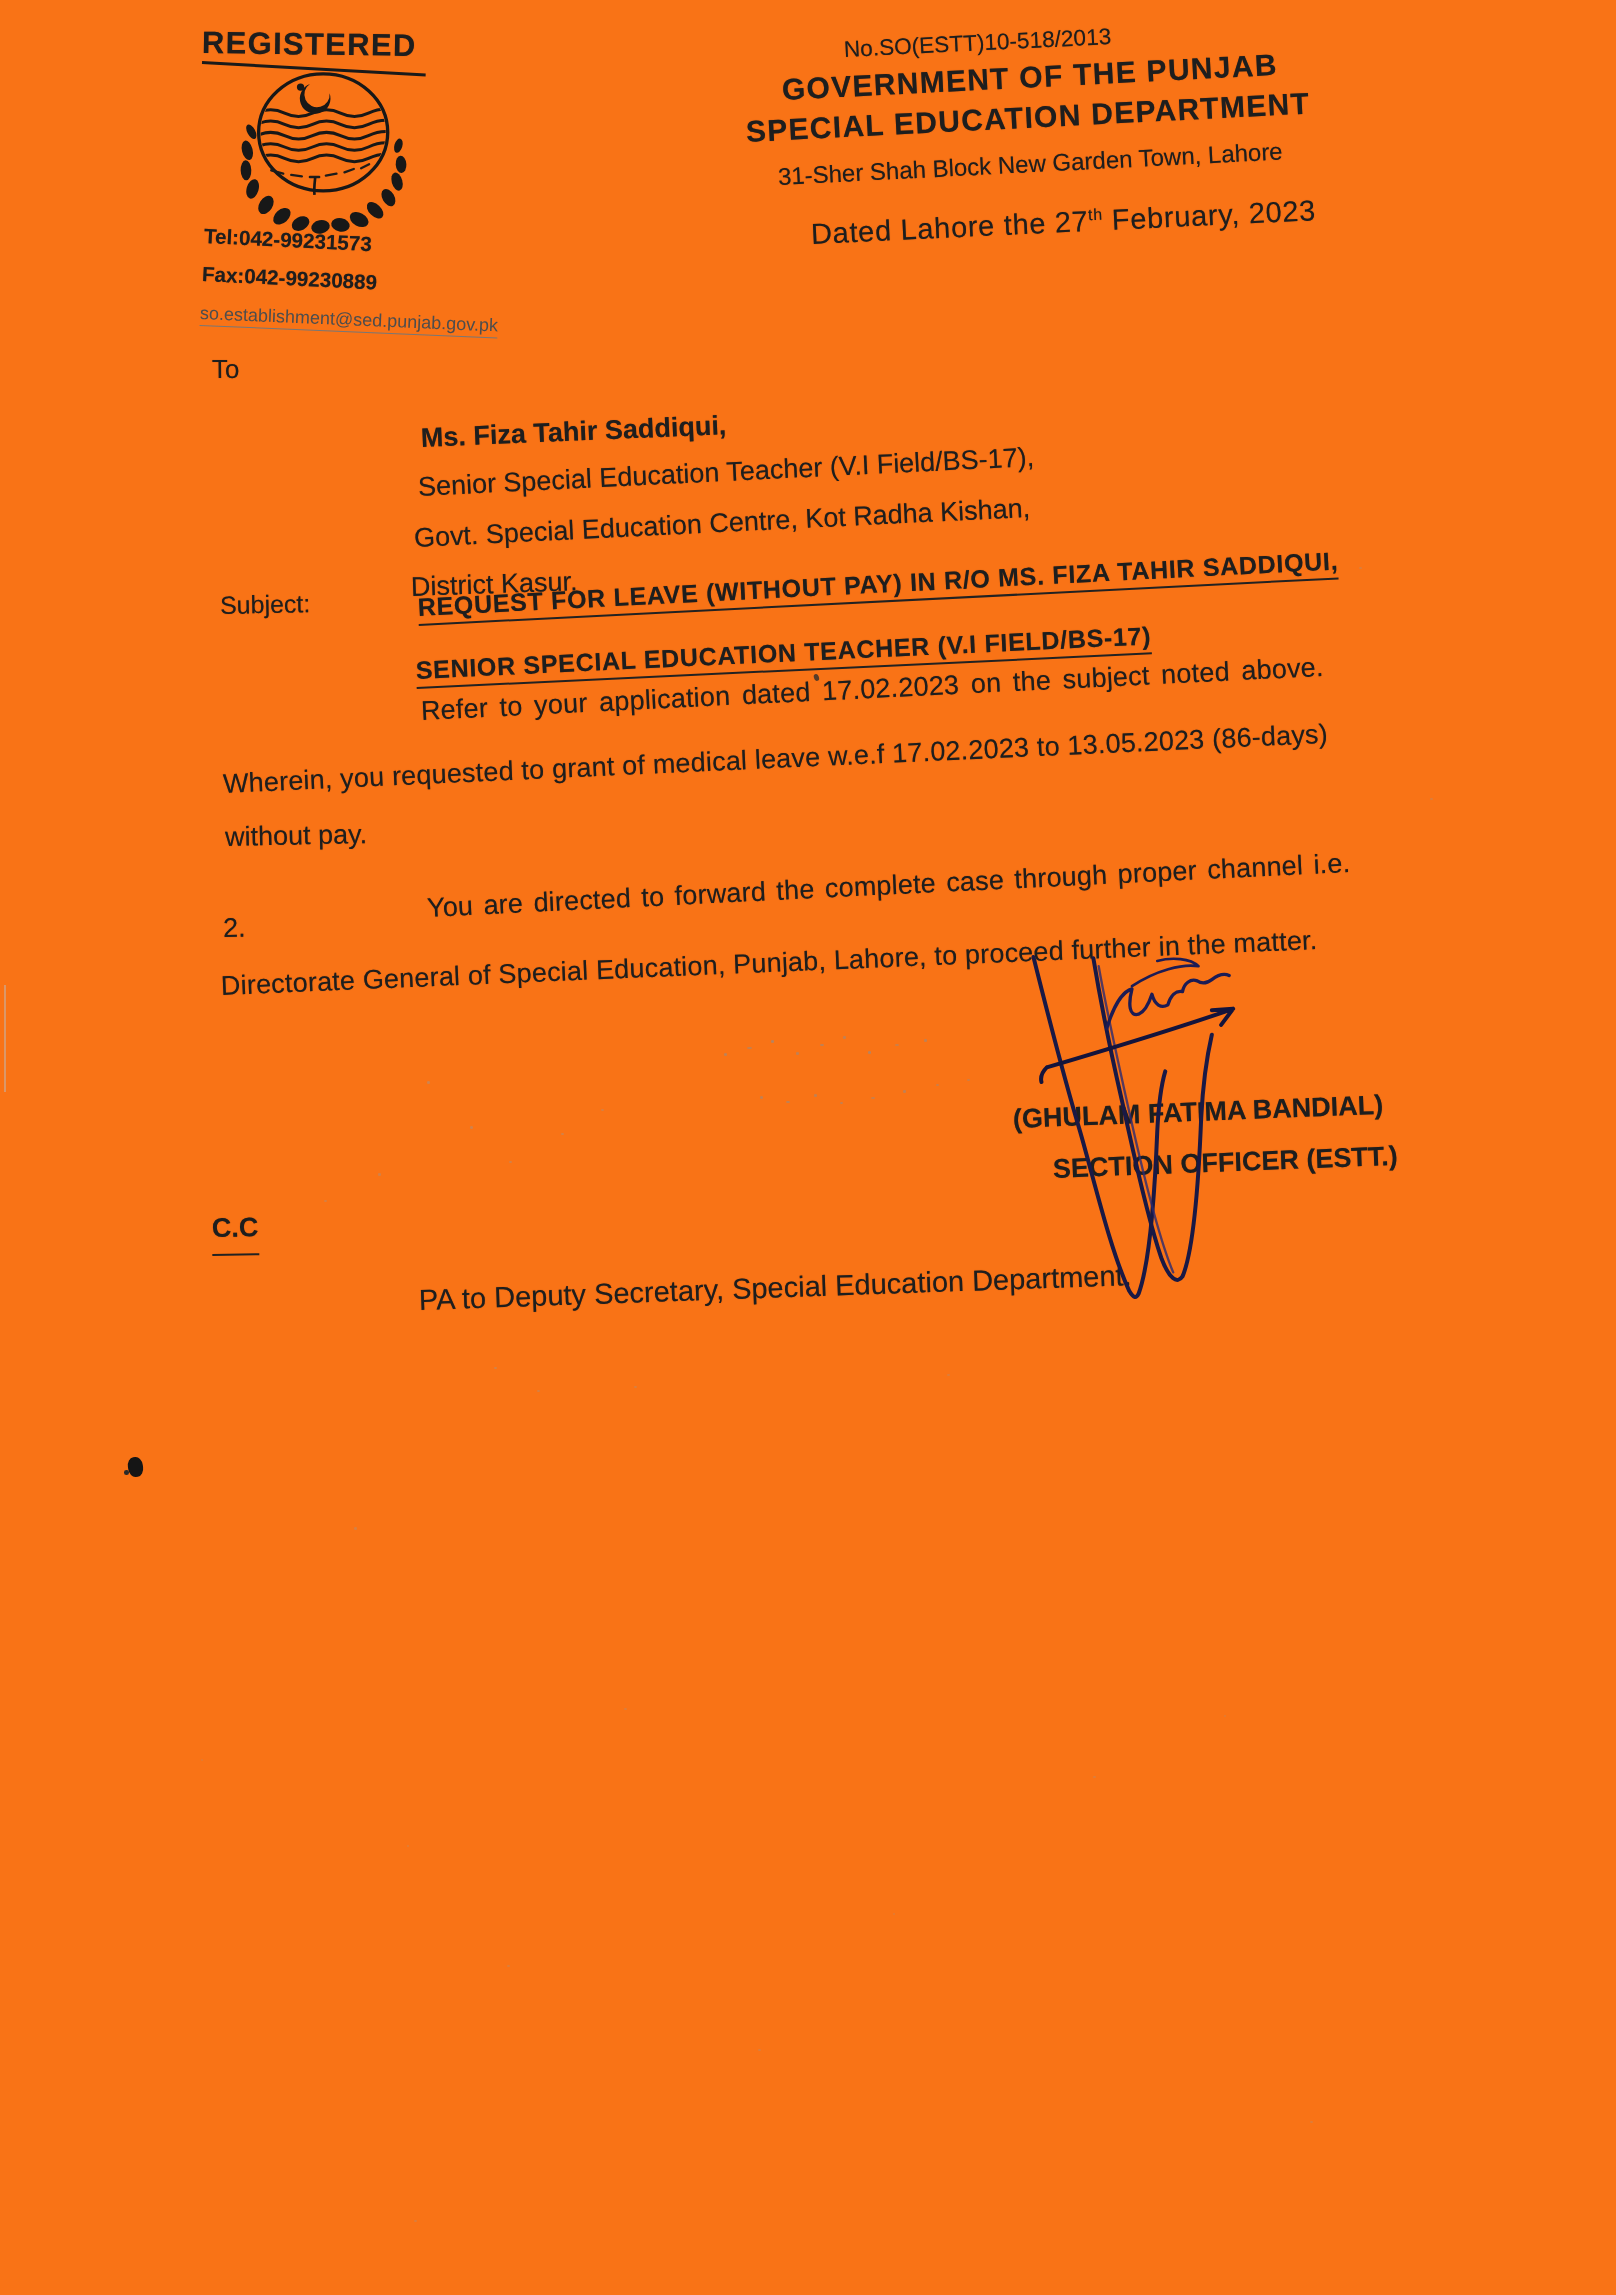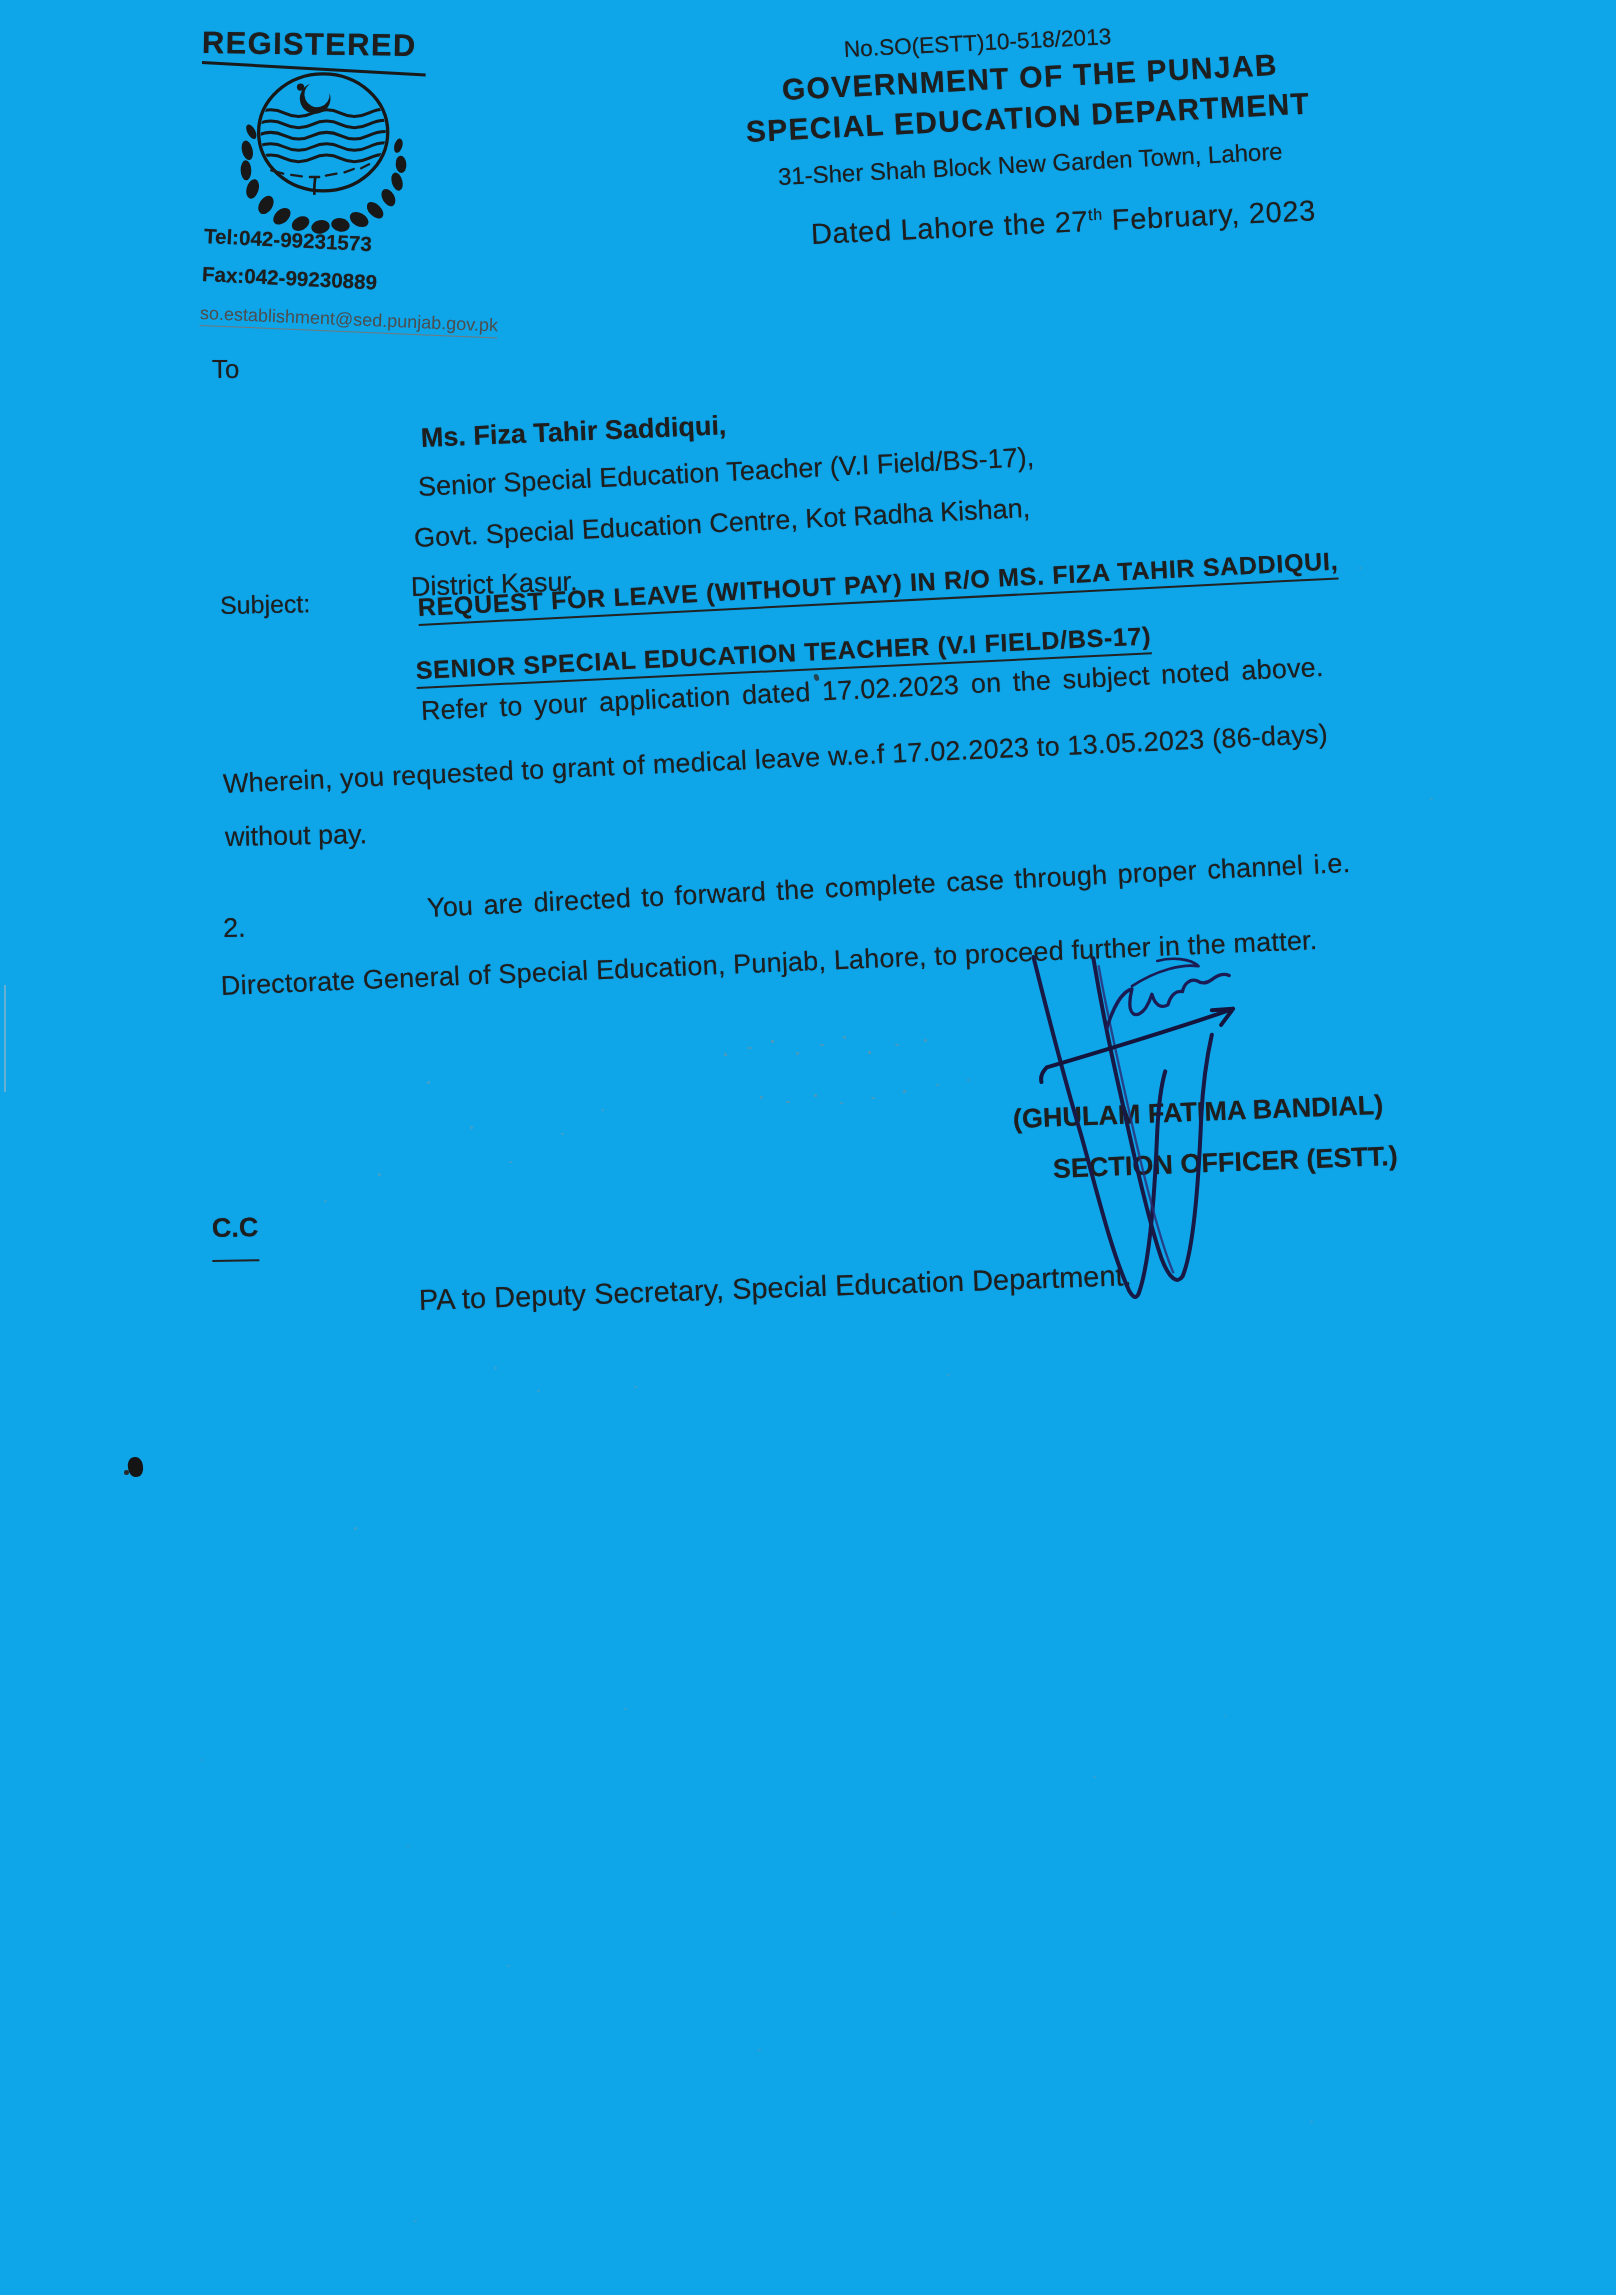--- a/index.html
+++ b/index.html
@@ -1,17 +1,17 @@
 <!DOCTYPE html>
 <html style="font-size:10.7px"><head>
 <meta charset="utf-8">
 <style>
   html,body{margin:0;padding:0;background:#e8e8e8;}
   #page{
-    position:relative;width:1616px;height:2295px;background:#0ea5e9;
+    position:relative;width:1616px;height:2295px;background:#f97316;
     font-family:"Liberation Sans",sans-serif;color:#1e1e1e;overflow:hidden;
   }
   .ln{
     position:absolute;white-space:nowrap;line-height:1;
     transform-origin:0 50%;
     text-shadow:0 0 0.8px rgba(25,25,25,.55);
   }
   .b{font-weight:700;}
   .ul{border-bottom:2.7px solid #222;padding-bottom:4px;}
   .speck{position:absolute;border-radius:50%;}
@@ -105,21 +105,21 @@
 
   <svg style="left:952px;top:925px;z-index:5;" width="320" height="386" viewBox="0 0 480 580" fill="none" stroke-linecap="round" stroke-linejoin="round">
     <path d="M122,48 C145,140 168,230 192,310 C215,390 238,490 266,550 C272,560 276,562 280,554 C296,510 304,410 308,310 C310,270 314,240 320,220" stroke="#191945" stroke-width="6"></path>
     <path d="M212,50 C222,110 238,190 254,260 C270,330 290,430 314,500 C326,532 338,540 346,528 C362,490 370,390 374,290 C376,250 382,200 390,165" stroke="#191945" stroke-width="6"></path>
     <path d="M220,62 C232,130 250,210 268,290 C286,370 310,470 332,522" stroke="#2a2a72" stroke-width="3.5" opacity=".8"></path>
     <path d="M142,214 C136,220 132,228 134,236 M142,214 C230,188 330,158 422,126 M422,126 L390,128 M422,126 L404,150" stroke="#14143c" stroke-width="6"></path>
     <path d="M232,156 C242,122 256,100 270,96 C264,120 266,138 280,134 C290,130 296,116 300,104 C304,120 314,126 324,120 C328,106 336,98 346,100 C348,88 358,80 368,84 C374,88 382,88 390,82 C398,76 408,72 416,76" stroke="#1c1c55" stroke-width="5"></path>
     <path d="M270,92 C306,68 346,58 370,62 C358,50 330,48 308,54" stroke="#1c1c55" stroke-width="4"></path>
   </svg>
 
-  <div class="ln b" style="left:212px;top:1215px;font-size:27px;border-bottom:2px solid #222;padding-bottom:18px;transform:rotate(-1deg);">C.C</div>
+  <div class="ln b" style="left:212px;top:1215px;font-size:27px;border-bottom:2px solid #222;padding-bottom:12px;transform:rotate(-1deg);">C.C</div>
   <div class="ln" style="left:419px;top:1286px;font-size:29px;transform:rotate(-2deg);">PA to Deputy Secretary, Special Education Department.</div>
 
   <div style="position:absolute;left:128px;top:1457px;width:14.6px;height:20px;background:#151515;border-radius:45%;transform:rotate(-8deg);"></div>
   <div style="position:absolute;left:124px;top:1470px;width:4.7px;height:4.7px;background:#2a2a2a;border-radius:50%;"></div>
 
   <div class="speck" style="left:814px;top:674px;width:4.7px;height:7.3px;background:#2e2e2e;opacity:.8;transform:rotate(-18deg);"></div>
 
   <div>
     <div class="speck" style="left:724px;top:1053px;width:3.3px;height:2.7px;background:#8e8e8e;opacity:.55;"></div>
     <div class="speck" style="left:747px;top:1047px;width:4.7px;height:2px;background:#8e8e8e;opacity:.5;"></div>

